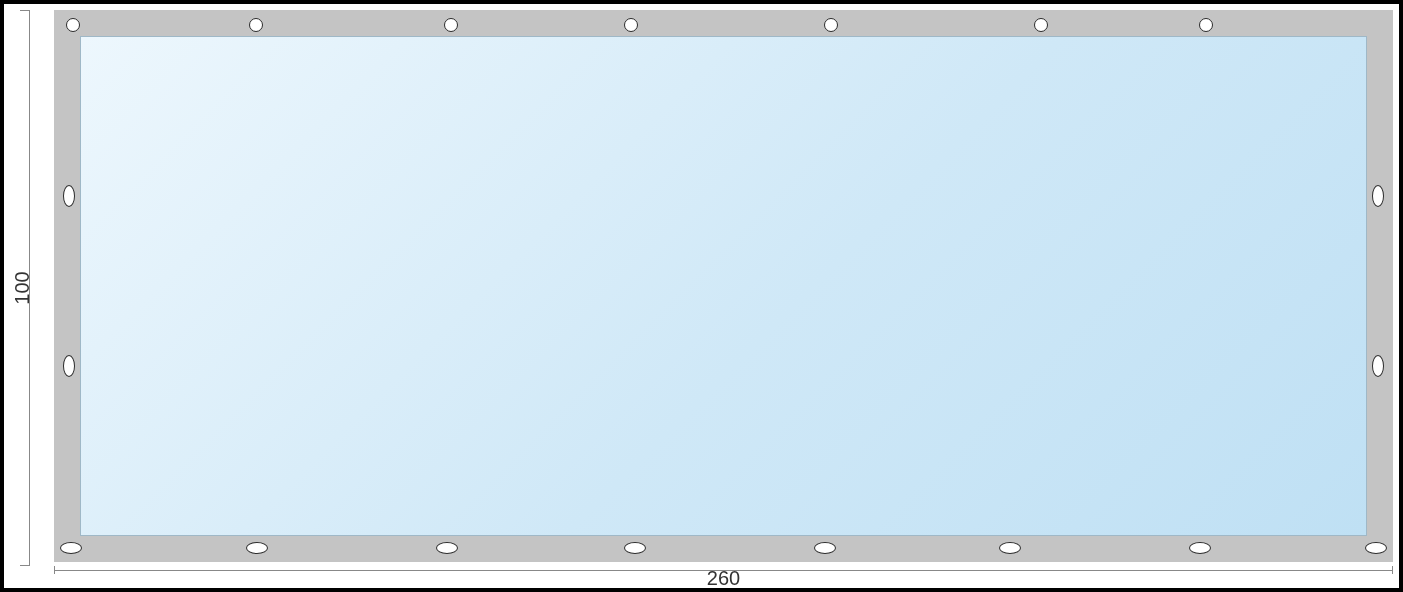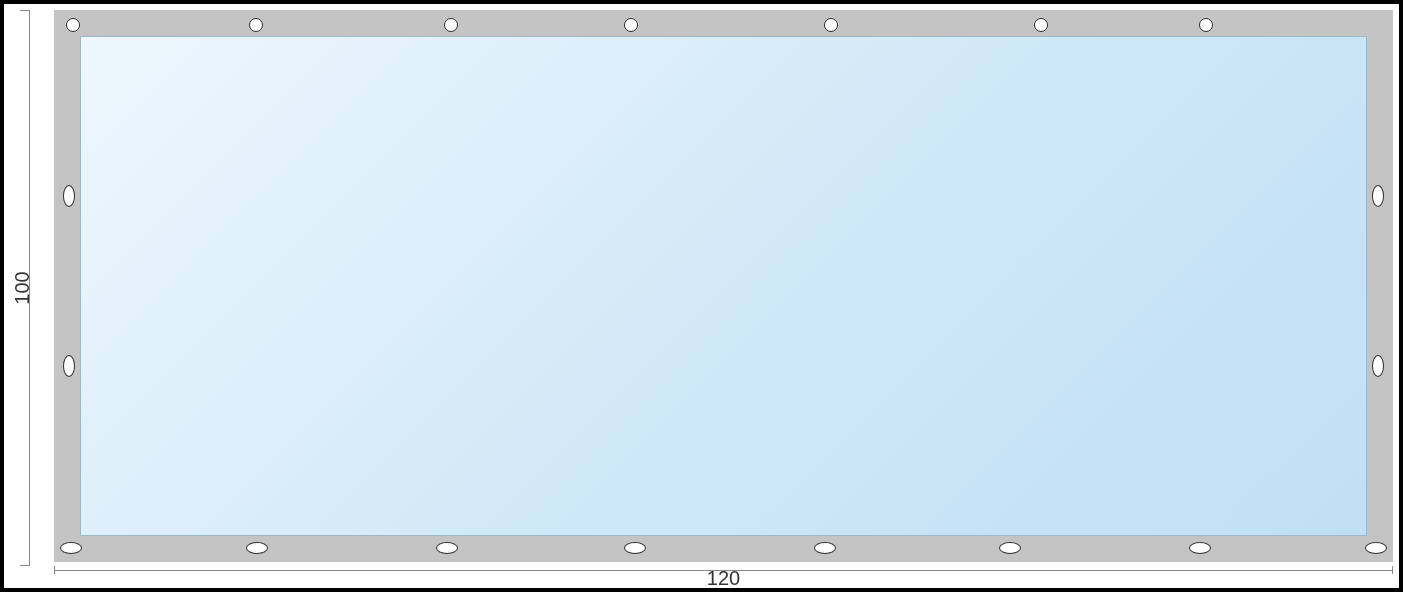--- a/index.html
+++ b/index.html
@@ -55,16 +55,16 @@
     <div class="g gh" style="left:760px;bottom:8px"></div>
     <div class="g gh" style="left:945px;bottom:8px"></div>
     <div class="g gh" style="left:1135px;bottom:8px"></div>
     <div class="g gh" style="right:6px;bottom:8px"></div>
   </div>
 
   <div class="dim-h">
     <div class="tick" style="left:0"></div>
     <div class="line" style="left:0;right:0"></div>
     <div class="tick" style="right:0"></div>
-    <span class="lbl">120</span>
+    <span class="lbl">260</span>
   </div>
 
 </div>
 
 </body></html>

